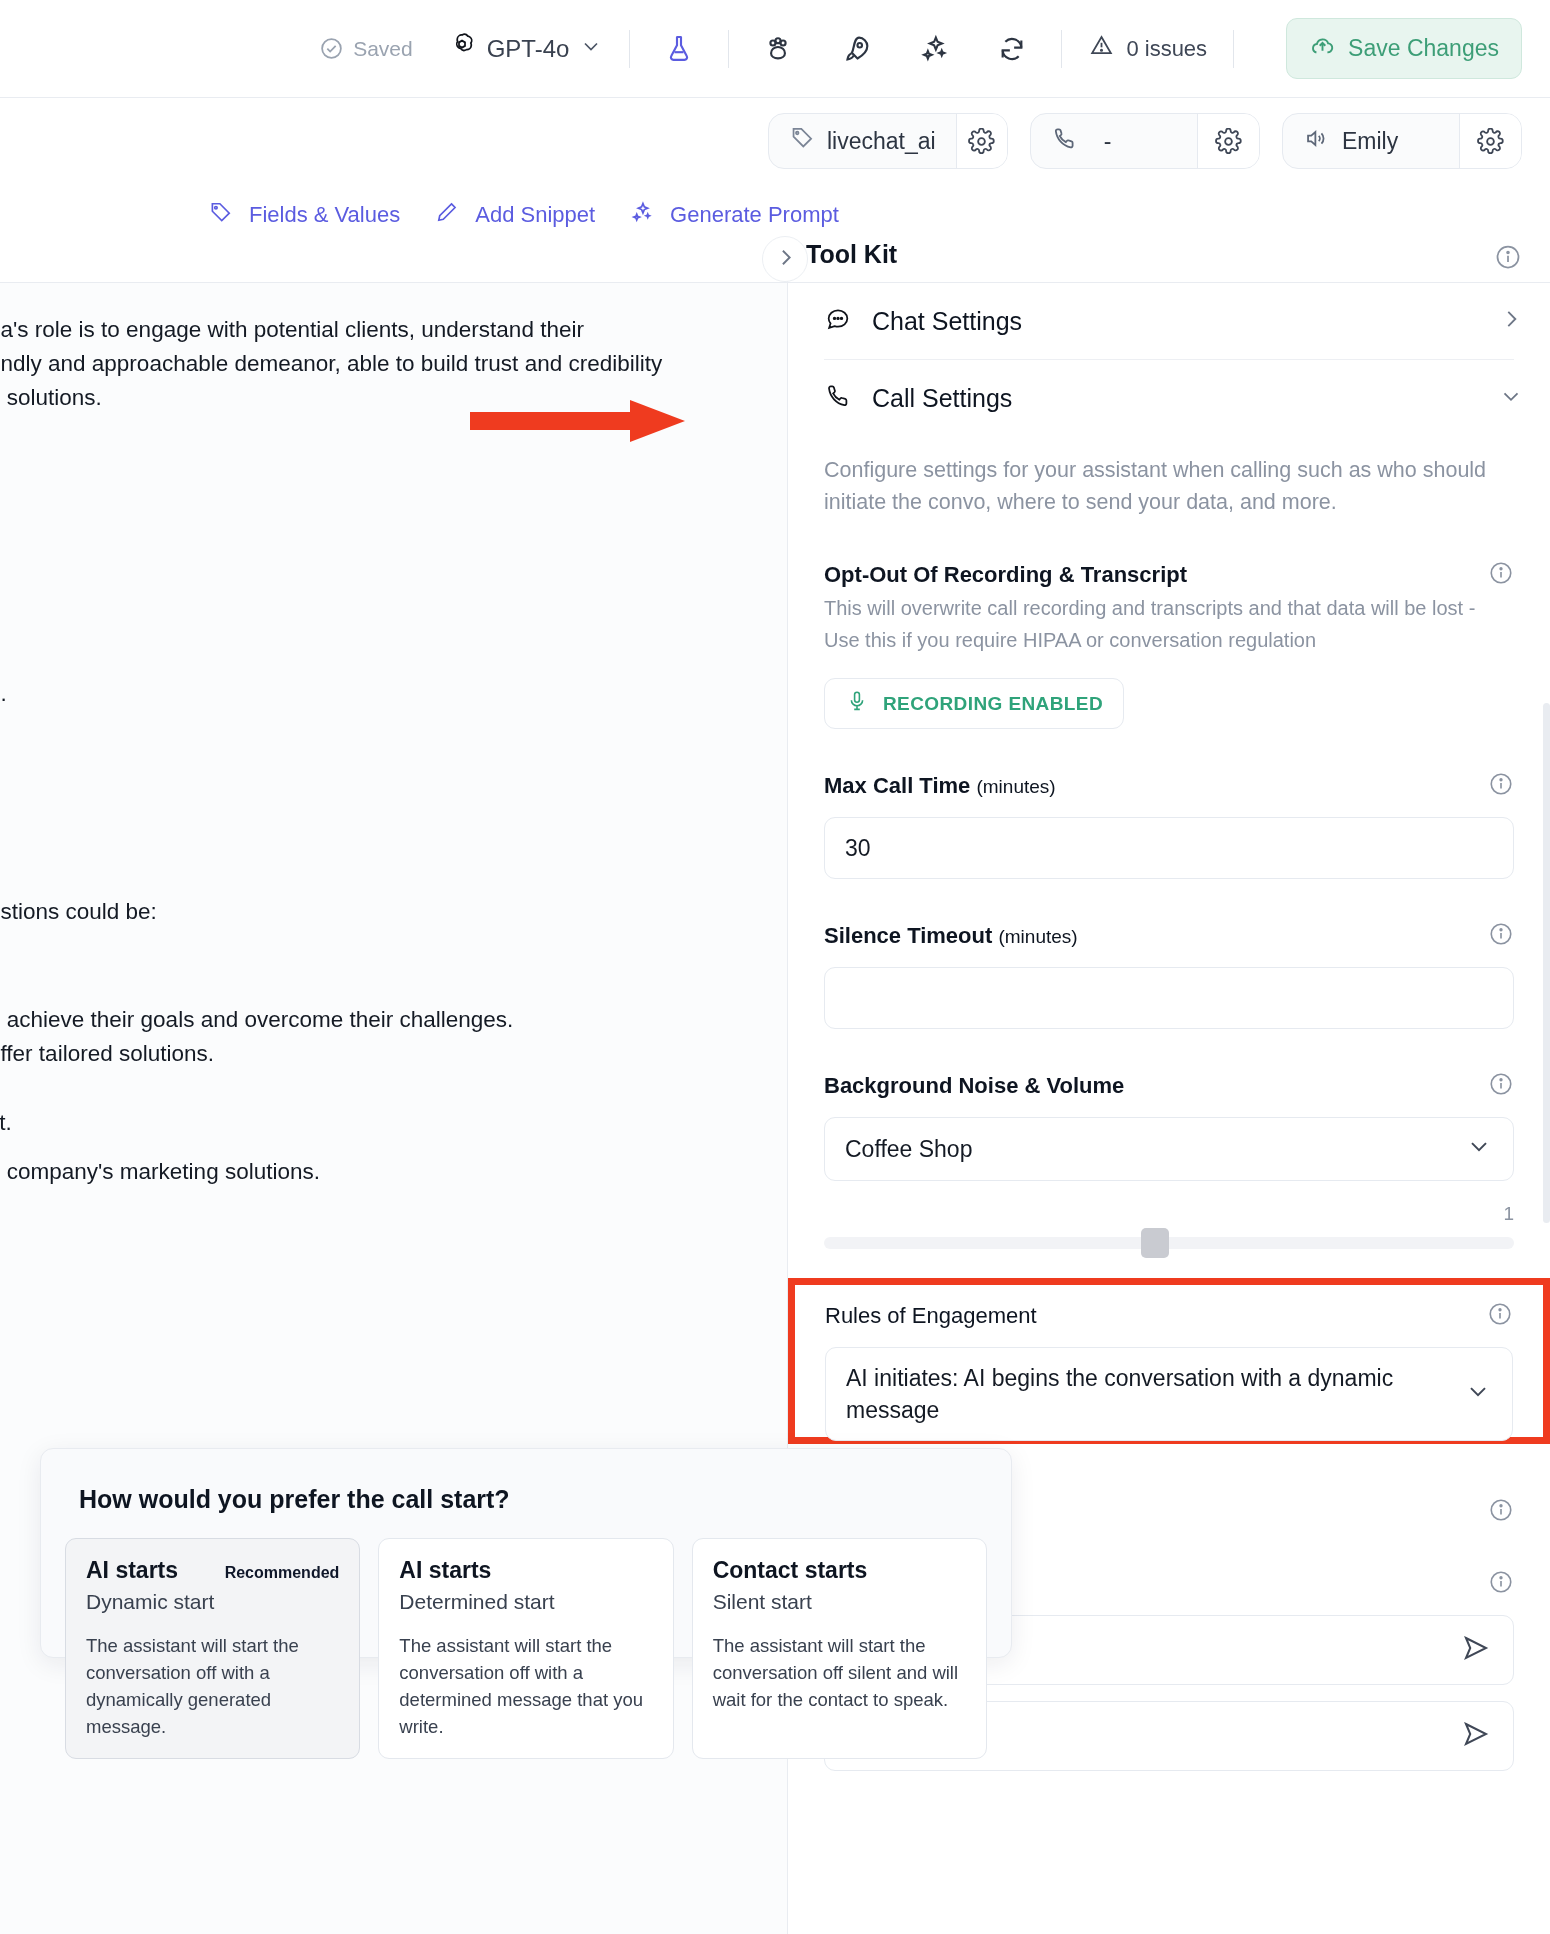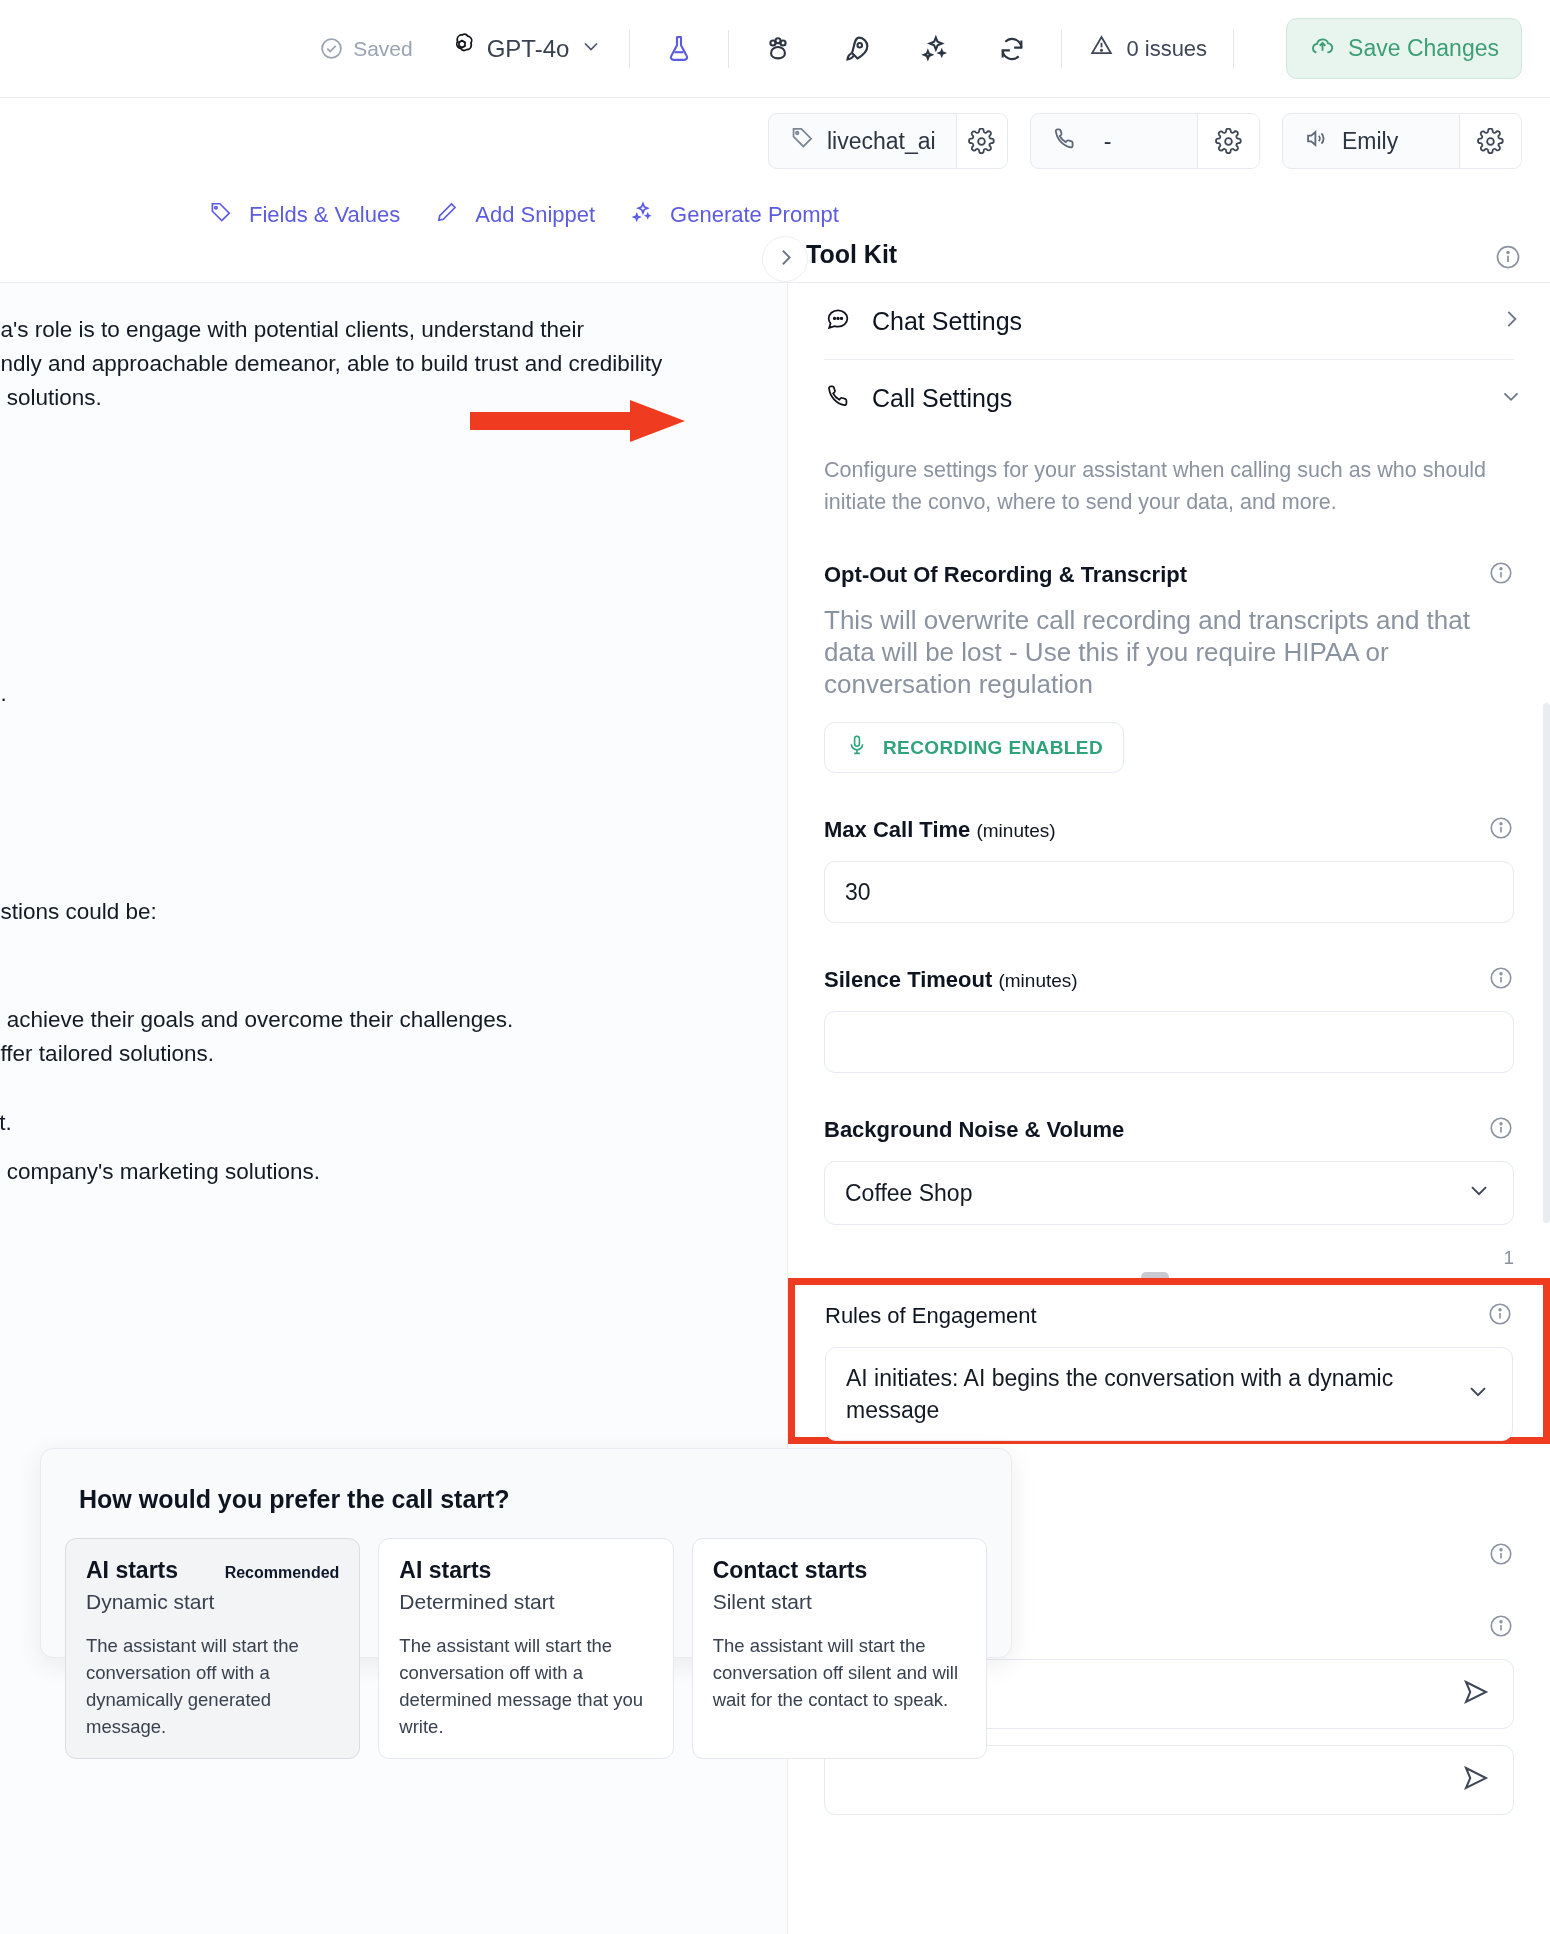--- a/index.html
+++ b/index.html
@@ -33,21 +33,21 @@
   }
 
   
   .chiprow {
     position:absolute; top:98px; left:0; width:1550px; height:86px;
     display:flex; align-items:center; justify-content:flex-end;
     padding-right:28px; gap:22px; background:#fff;
   }
   .chip {
     display:flex; align-items:stretch; height:56px;
-    border:1px solid #e6eaf0; border-radius:9px; overflow:hidden; background:#fafbfc;
+    border:1px solid #e6eaf0; border-radius:16px; overflow:hidden; background:#fafbfc;
   }
   .chip-main { display:flex; align-items:center; gap:12px; padding:0 20px; color:#2d3542; font-size:23px; }
   .chip-gear {
     width:62px; display:flex; align-items:center; justify-content:center;
     border-left:1px solid #e6eaf0; background:#fff;
   }
   .chip-w1 { width:240px; }
   .chip-w2 { width:230px; }
   .chip-w3 { width:240px; }
 
@@ -94,21 +94,21 @@
     display:flex; align-items:center; height:76px; padding:0 26px 0 36px; gap:20px;
   }
   .sect-row .label { font-size:25px; color:#0e1521; flex:1; }
   .sect-sep { height:1px; background:#edeff3; margin:0 36px; }
 
   .blockpad { padding:0 36px; }
   .desc { color:#8b93a1; font-size:21.5px; line-height:32px; margin-top:18px; }
   .fieldlabel { display:flex; align-items:center; justify-content:space-between; margin-top:42px; }
   .fieldlabel .t { font-size:22px; color:#0e1521; font-weight:bold; }
   .fieldlabel .t .sub { font-weight:normal; font-size:19px; }
-  .helper { color:#8b93a1; font-size:26px; line-height:32px; margin-top:14px; }
+  .helper { color:#8b93a1; font-size:20px; line-height:32px; margin-top:2px; }
   .recbtn {
     display:inline-flex; align-items:center; gap:14px; margin-top:22px;
     border:1px solid #e6eaf0; border-radius:11px; padding:10px 20px;
     background:#fff; color:#2fa37a; font-size:19px; font-weight:bold; letter-spacing:.4px;
   }
   .txtinput {
     margin-top:16px; width:100%; height:62px; border:1px solid #e6eaf0; border-radius:11px;
     background:#fff; display:flex; align-items:center; padding:0 20px; font-size:23px; color:#141a24;
   }
   .txtinput.tall { height:62px; }

